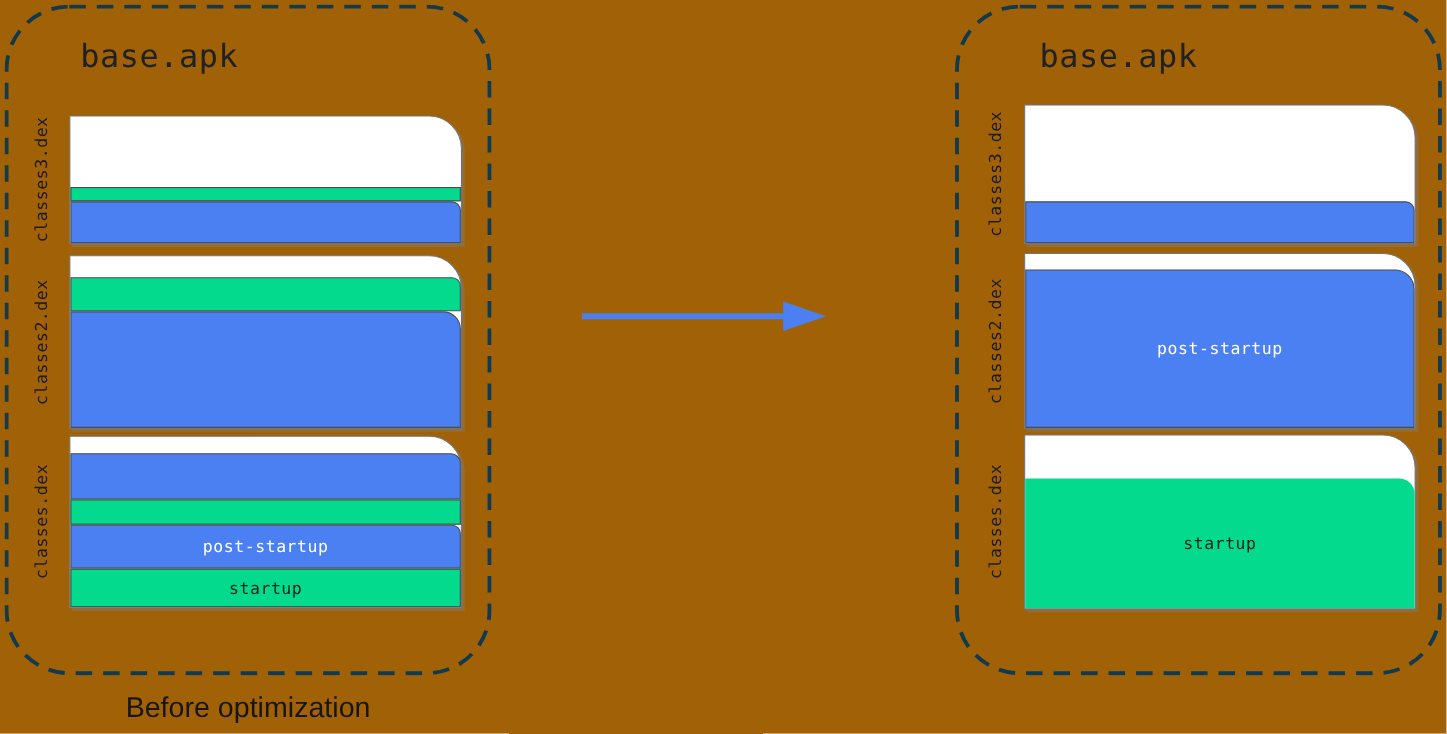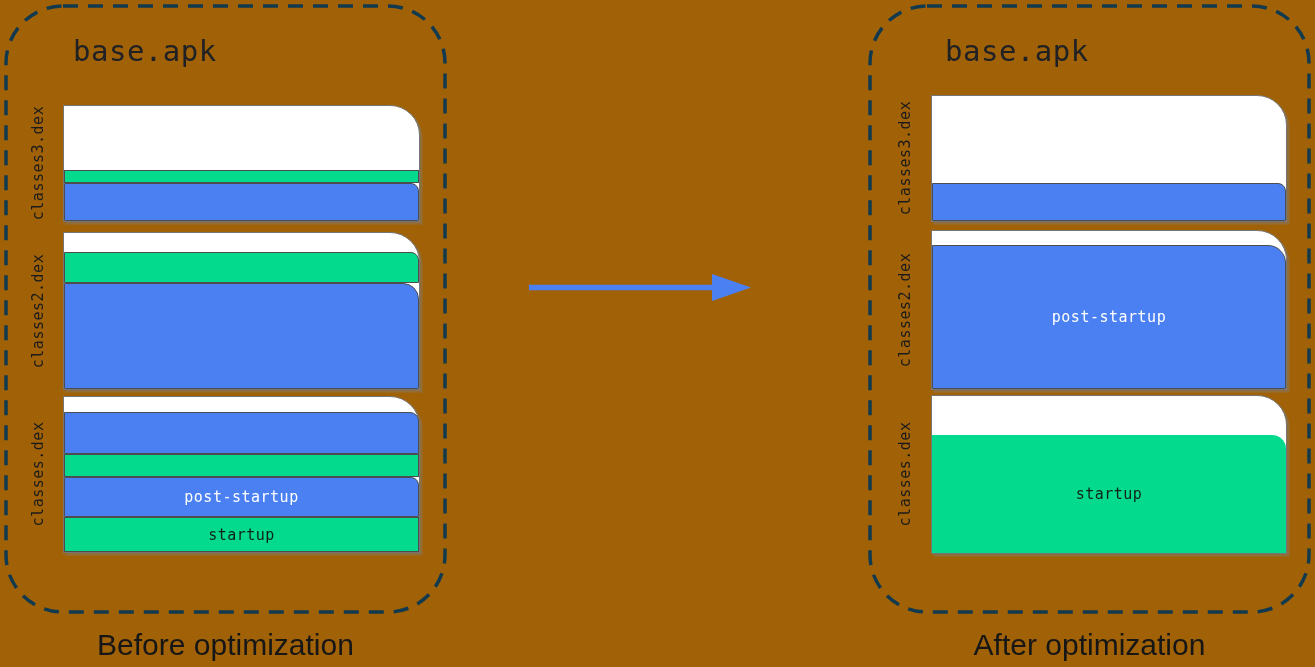--- a/index.html
+++ b/index.html
@@ -63,21 +63,21 @@
     font-size:15px;
     letter-spacing:0.5px;
     color:#1b1b1b;
     transform:translate(-50%,-50%) rotate(-90deg);
   }
   .caption{
     position:absolute;
     margin:0;
     width:443px;
     text-align:center;
-    font-size:30px;
+    font-size:26px;
     font-weight:400;
     color:#161616;
   }
   .arrow-svg{position:absolute;}
   .arrow-line{stroke:var(--arrow,#4a80f1);stroke-width:5.5;}
   .arrow-head{fill:var(--arrow,#4a80f1);}
 </style>
 </head>
 <body>
 
@@ -141,15 +141,14 @@
 
     <div class="vlabel" style="left:37px;top:470px">classes.dex</div>
     <div class="file" style="left:63px;top:391px;width:356px;height:159px">
       <div class="band green no-border" style="bottom:0;height:118px;border-top-right-radius:14px">
         <span class="band-label dark">startup</span>
       </div>
     </div>
   </section>
 
   <p class="caption" style="left:4px;top:628px">Before optimization</p>
-  <p class="caption" style="left:868px;top:628px">After optimization</p>
 
 </div>
 
 </body></html>

